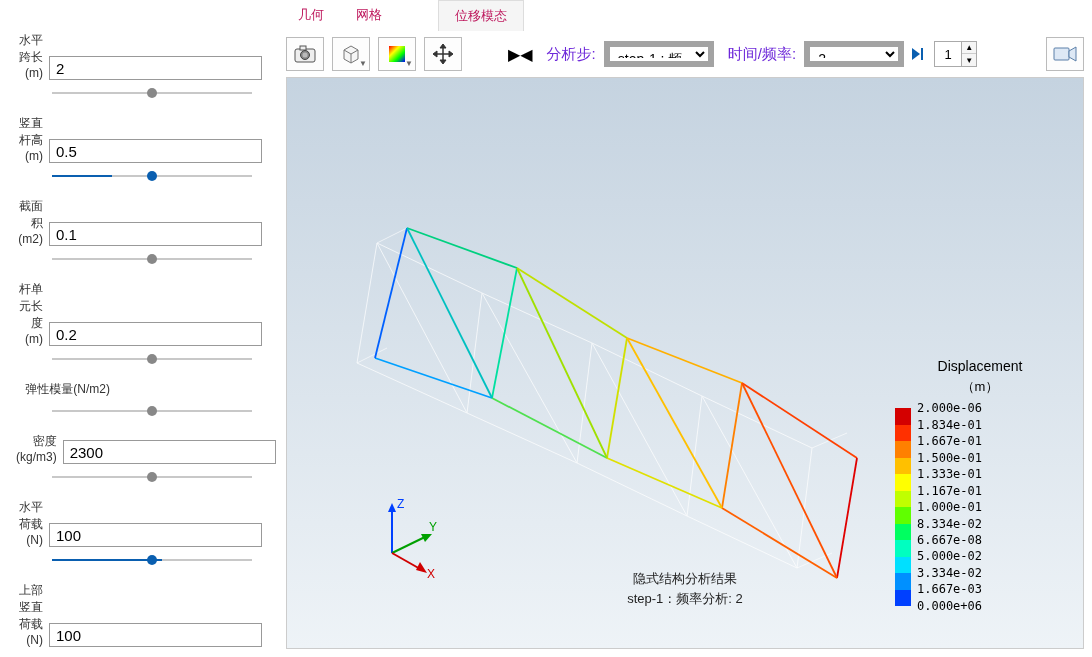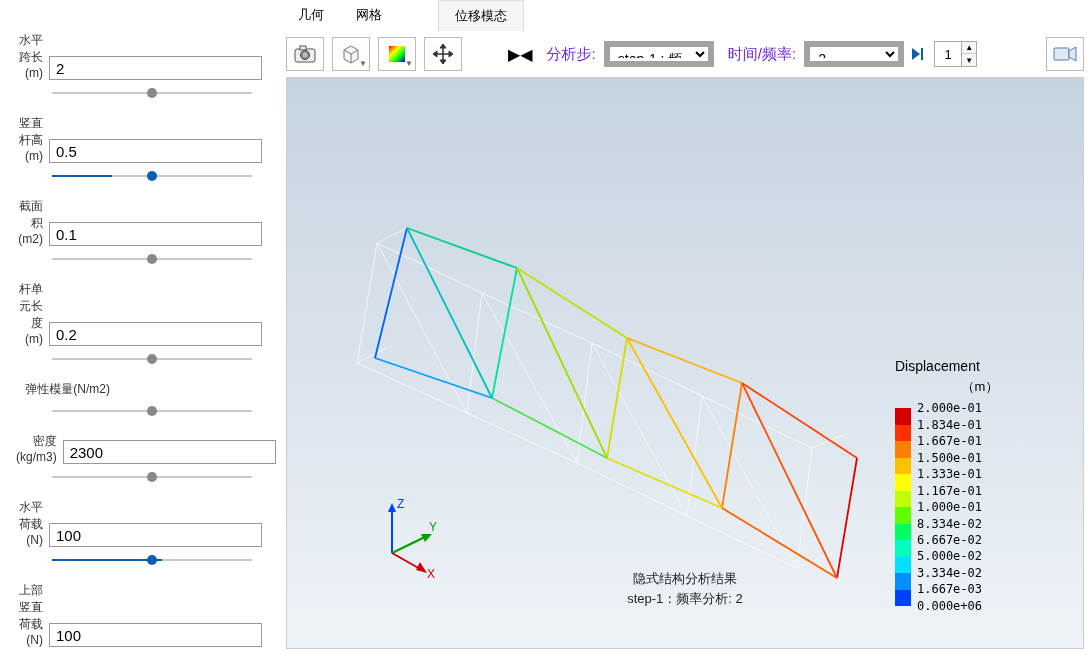--- a/index.html
+++ b/index.html
@@ -11,39 +11,39 @@
 .param-input { flex: 1; border: 1px solid #999; padding: 2px 6px; font-size: 15px; height: 24px; font-family: inherit; }
 .slider-wrap { margin: 0 0 10px 36px; }
 .slider { width: 200px; height: 18px; }
 input[type=range] { -webkit-appearance: none; background: transparent; }
 input[type=range]::-webkit-slider-runnable-track { height: 2px; background: #c8c8c8; }
 input[type=range]::-webkit-slider-thumb { -webkit-appearance: none; width: 10px; height: 10px; border-radius: 50%; background: #888; margin-top: -4px; }
 input[type=range].active::-webkit-slider-runnable-track { background: linear-gradient(to right, #0a5fb0 0%, #0a5fb0 var(--p,30%), #c8c8c8 var(--p,30%), #c8c8c8 100%); }
 input[type=range].active::-webkit-slider-thumb { background: #0a5fb0; }
 .main { flex: 1; display: flex; flex-direction: column; }
 .tabs { display: flex; padding-left: 4px; }
-.tab { padding: 6px 16px; font-size: 13px; color: #000000; cursor: pointer; }
+.tab { padding: 6px 16px; font-size: 13px; color: #be185d; cursor: pointer; }
 .tab.active { background: #f5f5f5; border: 1px solid #ddd; border-bottom: none; margin-left: 40px; }
 .toolbar { display: flex; align-items: center; gap: 8px; padding: 6px 8px; }
 .tbtn { width: 38px; height: 34px; border: 1px solid #bbb; background: #fdfdfd; display: flex; align-items: center; justify-content: center; cursor: pointer; position: relative; }
 .tbtn .dd { position: absolute; right: 2px; bottom: 2px; font-size: 8px; color: #666; }
 .tlabel { font-size: 15px; color: #6d28d9; margin-left: 6px; }
 .tselect { border: 6px solid #a3a3a3; padding: 3px 4px; font-size: 14px; font-family: inherit; height: 26px; background: #fff; }
 .spin-group { display: flex; align-items: center; }
 .spin-val { border: 1px solid #aaa; width: 28px; height: 26px; display: flex; align-items: center; justify-content: center; background: #fff; }
 .spin-btns { display: flex; flex-direction: column; border: 1px solid #aaa; border-left: none; }
 .spin-btns span { width: 14px; height: 12px; font-size: 8px; display: flex; align-items: center; justify-content: center; background: #f5f5f5; cursor: pointer; }
 .spin-btns span:first-child { border-bottom: 1px solid #ccc; }
 .play-icon { width: 14px; height: 10px; display: inline-flex; align-items: center; }
 .viewport { flex: 1; margin: 0 8px 8px 8px; border: 1px solid #ccc; background: linear-gradient(to bottom, #c5d3e0 0%, #eef3f7 100%); position: relative; overflow: hidden; }
 .truss-svg { position: absolute; left: 40px; top: 80px; }
 .axis-triad { position: absolute; left: 80px; bottom: 70px; }
 .caption { position: absolute; bottom: 40px; left: 50%; transform: translateX(-50%); text-align: center; font-size: 13px; color: #222; line-height: 1.5; }
 .legend { position: absolute; right: 18px; top: 280px; width: 170px; }
-.legend-title { font-size: 14px; margin-bottom: 4px; }
+.legend-title { text-align: center; font-size: 14px; margin-bottom: 4px; }
 .legend-unit { text-align: center; font-size: 13px; margin-bottom: 12px; }
 .legend-scale { display: flex; }
 .legend-bar { width: 16px; display: flex; flex-direction: column; }
 .legend-bar div { flex: 1; }
 .legend-labels { display: flex; flex-direction: column; justify-content: space-between; font-size: 12px; padding-left: 6px; font-family: monospace; line-height: 1; }
 .legend-labels span { height: 16.5px; display: flex; align-items: center; }
 </style>
 </head>
 <body>
 
@@ -240,29 +240,29 @@
               <div style="background: rgb(255, 255, 0);"></div>
               <div style="background: rgb(192, 255, 0);"></div>
               <div style="background: rgb(96, 255, 0);"></div>
               <div style="background: rgb(0, 255, 96);"></div>
               <div style="background: rgb(0, 255, 192);"></div>
               <div style="background: rgb(0, 224, 255);"></div>
               <div style="background: rgb(0, 144, 255);"></div>
               <div style="background: rgb(0, 64, 255);"></div>
             </div>
           <div class="legend-labels" id="legend-labels" style="height:214px;margin-top:-8px">
-              <span>2.000e-01</span>
+              <span>2.000e-06</span>
               <span>1.834e-01</span>
               <span>1.667e-01</span>
               <span>1.500e-01</span>
               <span>1.333e-01</span>
               <span>1.167e-01</span>
               <span>1.000e-01</span>
               <span>8.334e-02</span>
-              <span>6.667e-02</span>
+              <span>6.667e-08</span>
               <span>5.000e-02</span>
               <span>3.334e-02</span>
               <span>1.667e-03</span>
               <span>0.000e+06</span>
             </div>
         </div>
       </div>
     </div>
   </div>
 </div>

